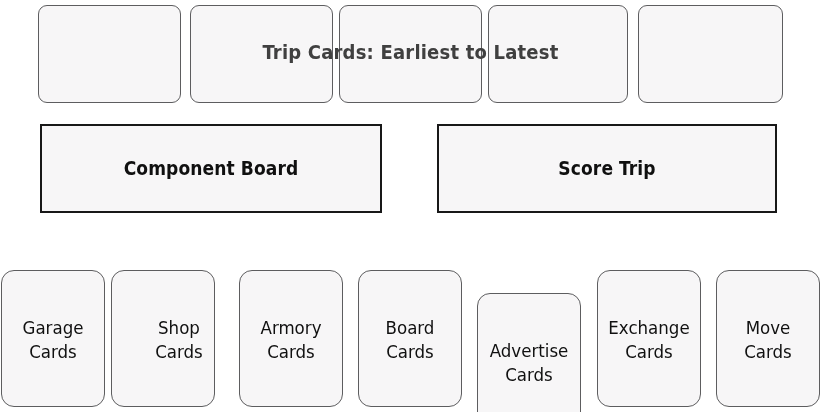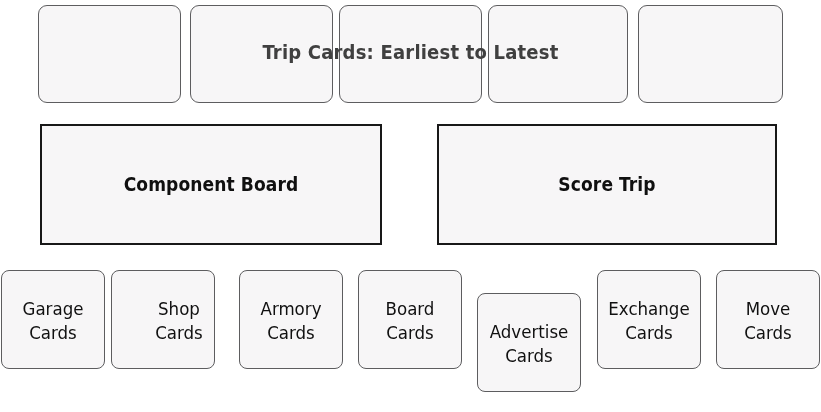--- a/index.html
+++ b/index.html
@@ -40,28 +40,28 @@
     border-radius: 9px;
     top: 5px;
     height: 98px;
     width: 143px;
   }
 
   .board-panel {
     border: 2px solid #181818;
     border-radius: 0;
     top: 124px;
-    height: 121px;
+    height: 89px;
   }
 
   .deck-card {
     border: 1.4px solid #5d5d5f;
-    border-radius: 8px;
+    border-radius: 13px;
     top: 270px;
-    height: 99px;
+    height: 137px;
     width: 104px;
     justify-content: center;
   }
 
   
   .board-label {
     font-size: 19px;
     font-weight: bold;
     color: #101010;
     letter-spacing: 0.1px;

